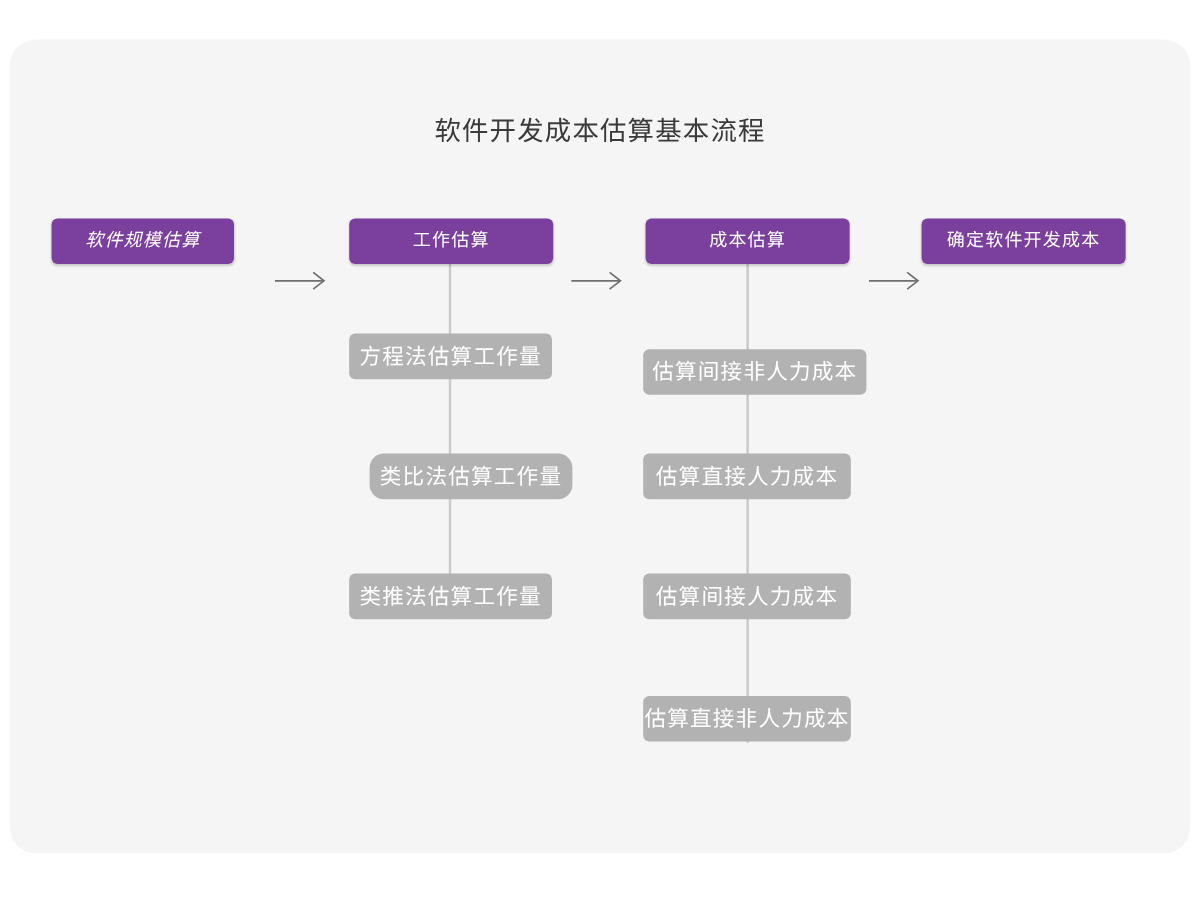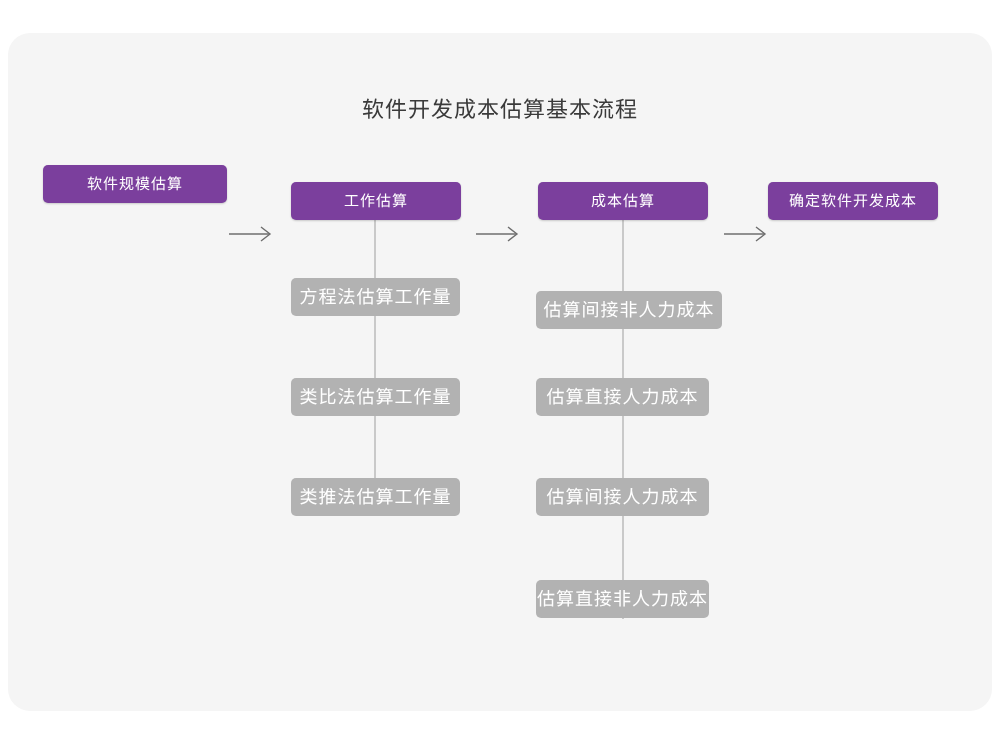--- a/index.html
+++ b/index.html
@@ -89,21 +89,21 @@
 </head>
 <body>
 
 <div id="diagram-card">
 
   <div id="diagram-title">软件开发成本估算基本流程</div>
 
   <div class="connector-line" style="left:366px; top:186px; height:297px;"></div>
   <div class="connector-line" style="left:614px; top:186px; height:400px;"></div>
 
-  <div class="stage-box" style="left:35px; top:132px; width:184px;">软件规模估算</div>
+  <div class="stage-box" style="left:35px; top:149px; width:152px;font-style:italic;">软件规模估算</div>
 
   <div class="stage-box" style="left:283px; top:149px; width:170px;">工作估算</div>
 
   <div class="stage-box" style="left:530px; top:149px; width:170px;">成本估算</div>
 
   <div class="stage-box" style="left:760px; top:149px; width:170px;">确定软件开发成本</div>
 
   <div class="flow-arrow" style="left:221px;">
     <svg width="46" height="18" viewBox="0 0 46 18">
       <line x1="0" y1="9" x2="40" y2="9" stroke="#6e6e6e" stroke-width="1.4"></line>
@@ -120,21 +120,21 @@
 
   <div class="flow-arrow" style="left:716px;">
     <svg width="46" height="18" viewBox="0 0 46 18">
       <line x1="0" y1="9" x2="40" y2="9" stroke="#6e6e6e" stroke-width="1.4"></line>
       <polyline points="32,2 41,9 32,16" fill="none" stroke="#6e6e6e" stroke-width="1.4"></polyline>
     </svg>
   </div>
 
   <div class="substep-box" style="left:283px; top:245px; width:169px;">方程法估算工作量</div>
 
-  <div class="substep-box" style="left:283px; top:345px; width:169px;">类比法估算工作量</div>
+  <div class="substep-box" style="left:300px; top:345px; width:169px;border-radius:12px;">类比法估算工作量</div>
 
   <div class="substep-box" style="left:283px; top:445px; width:169px;">类推法估算工作量</div>
 
   <div class="substep-box" style="left:528px; top:258px; width:186px;">估算间接非人力成本</div>
 
   <div class="substep-box" style="left:528px; top:345px; width:173px;">估算直接人力成本</div>
 
   <div class="substep-box" style="left:528px; top:445px; width:173px;">估算间接人力成本</div>
 
   <div class="substep-box" style="left:528px; top:547px; width:173px;">估算直接非人力成本</div>

